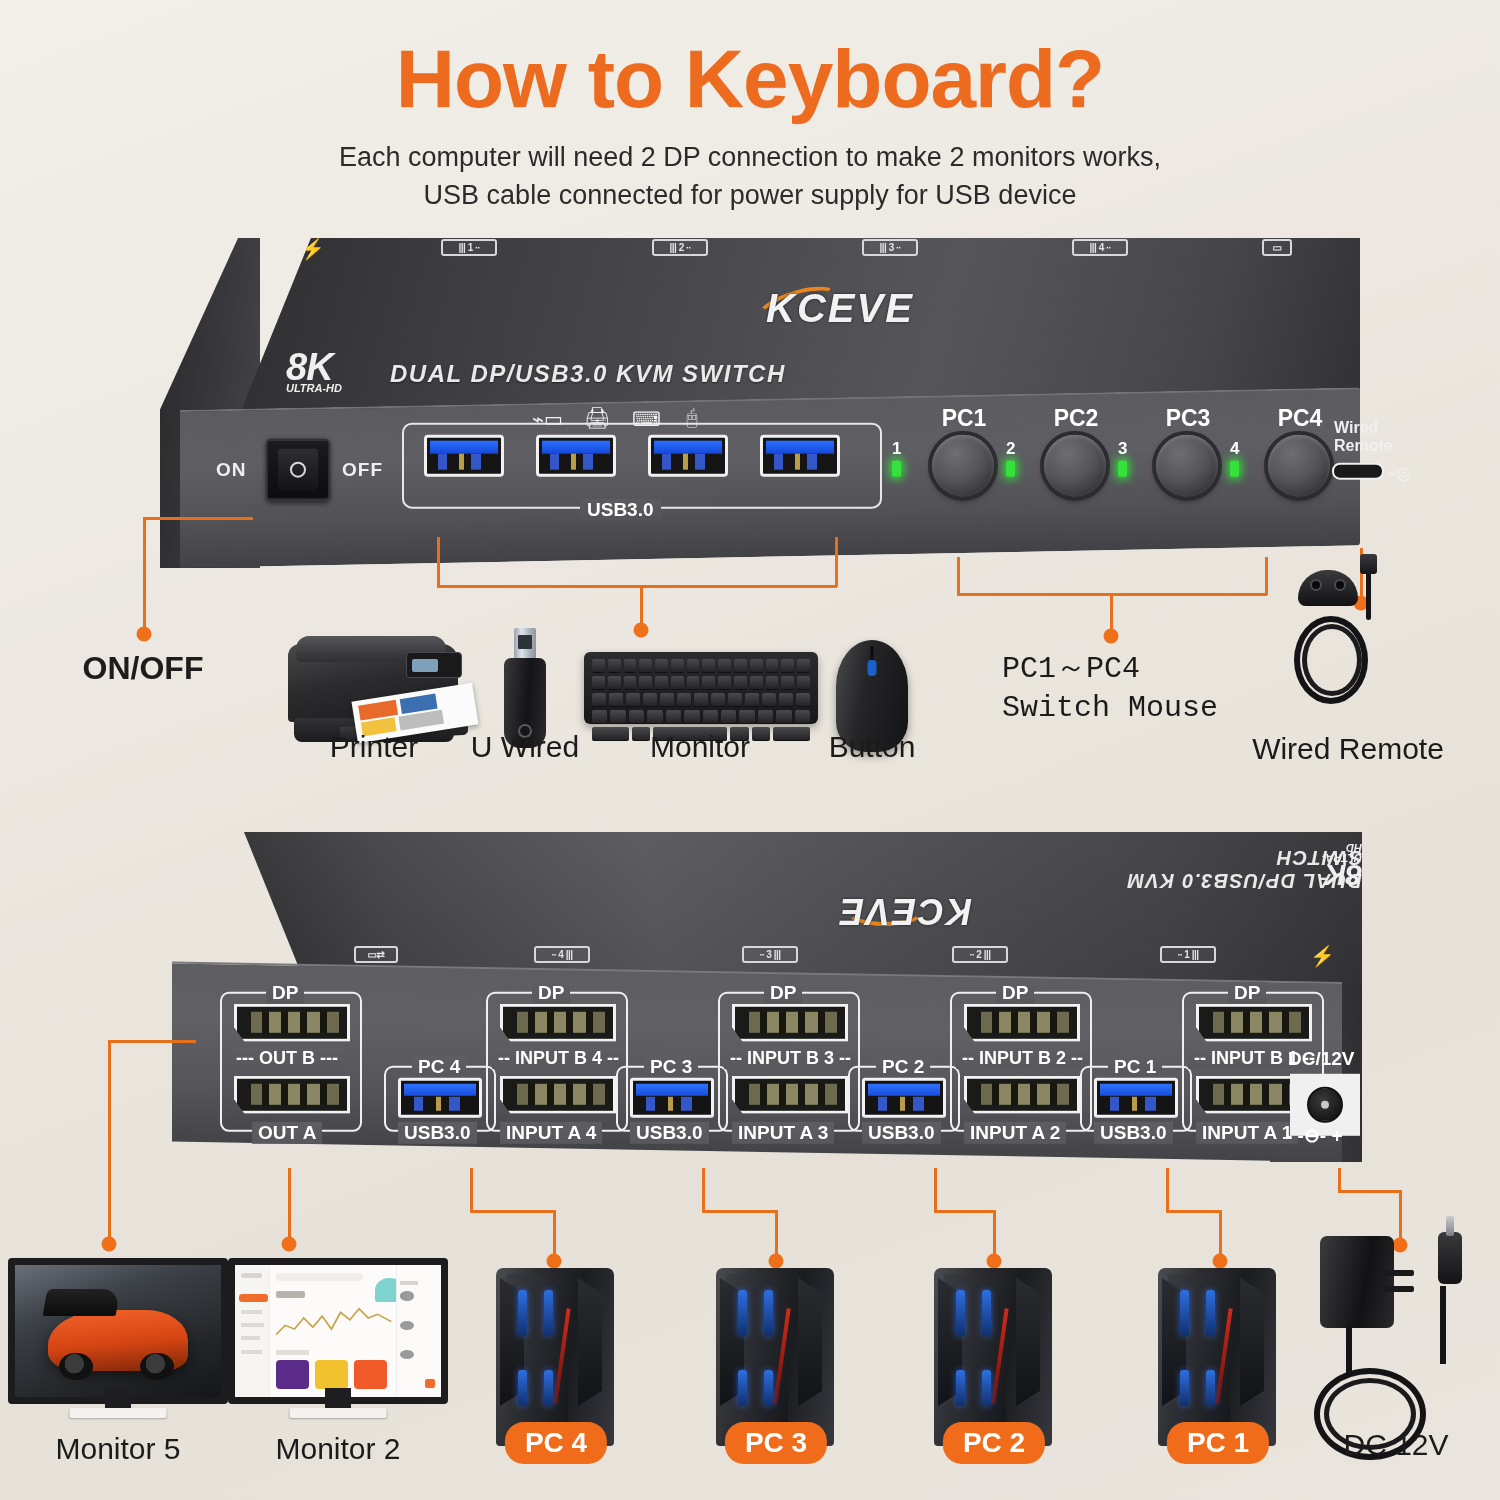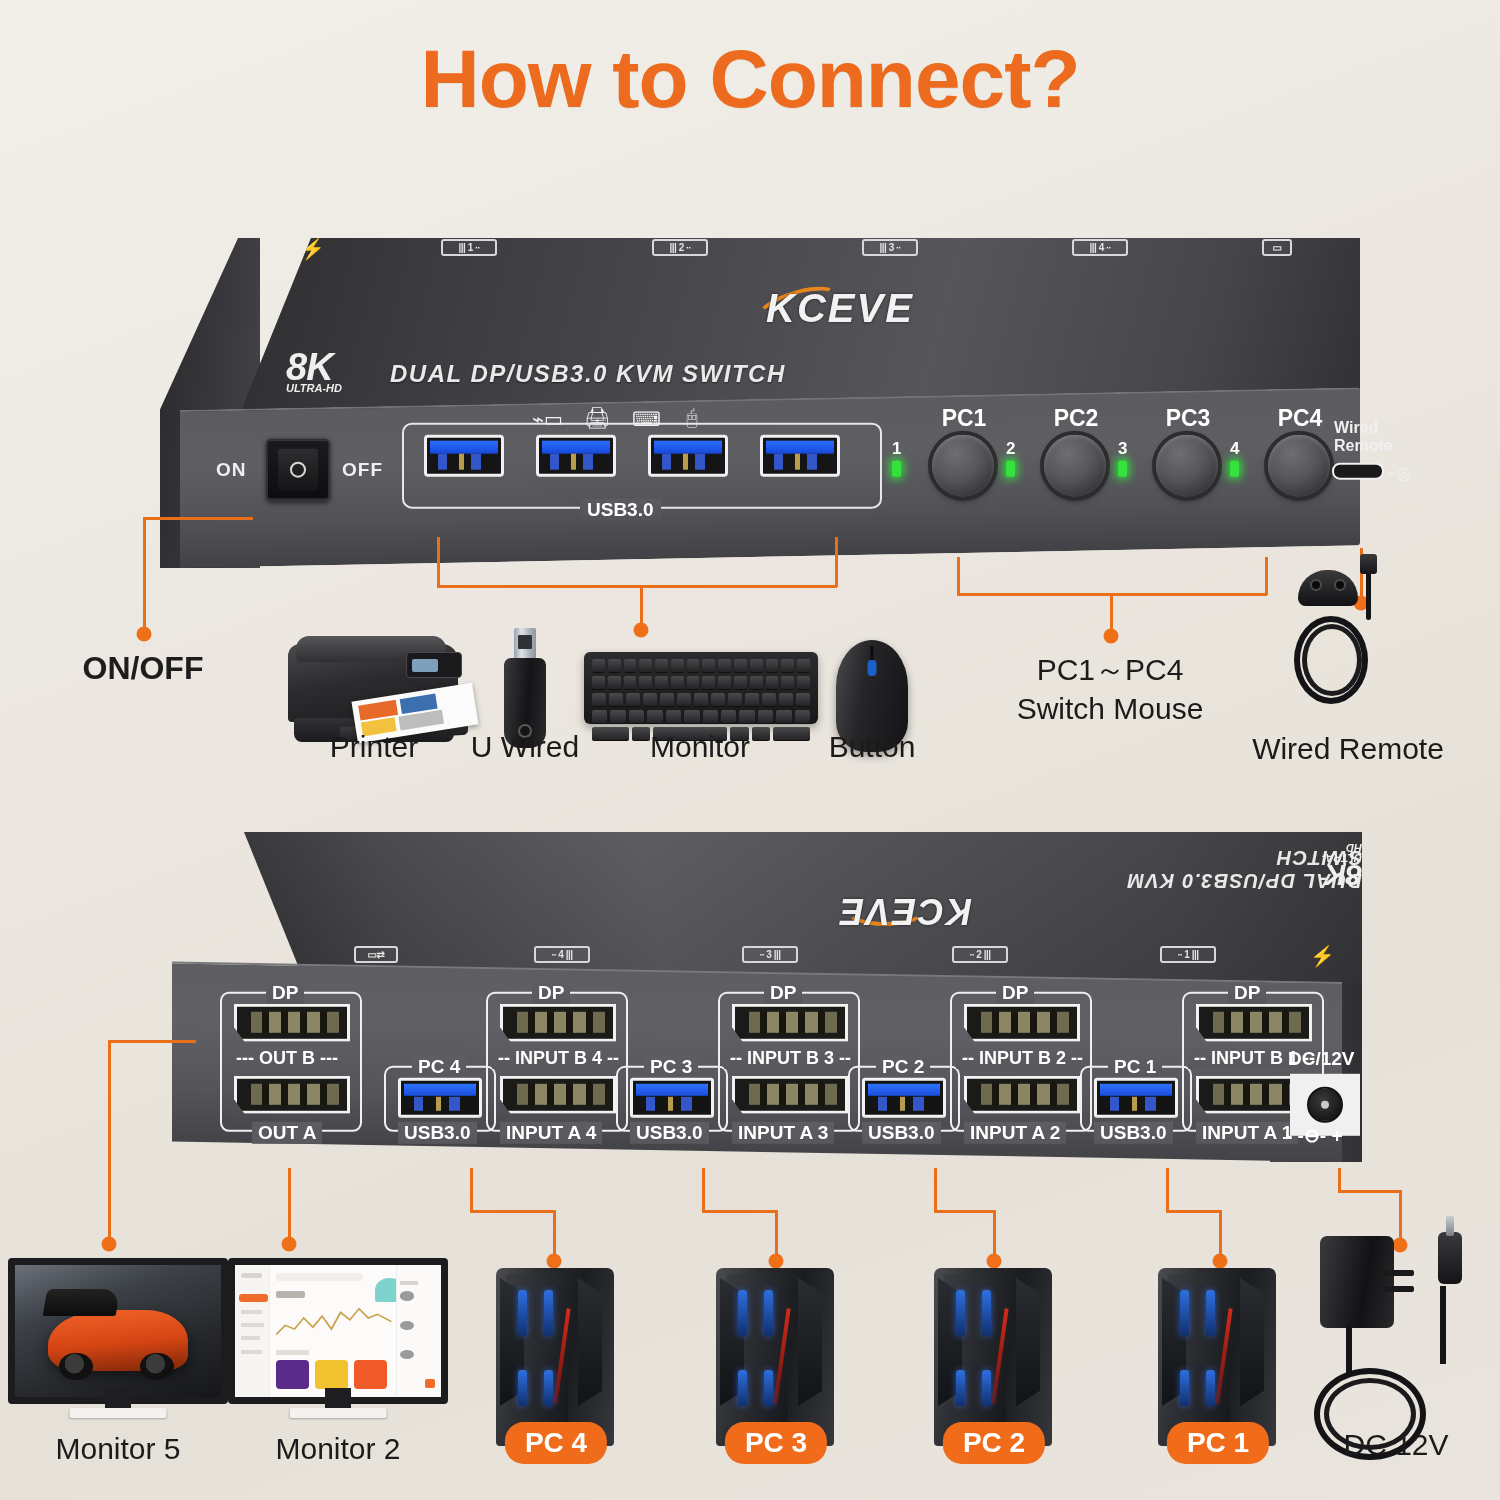--- a/index.html
+++ b/index.html
@@ -203,21 +203,21 @@
   .chamicon{
     position:absolute; border:2px solid #d8d8d8; border-radius:3px;
     height:17px; display:flex; align-items:center; justify-content:center;
     color:#e4e4e4; font-size:10px; font-weight:bold; letter-spacing:-.5px;
     background:rgba(255,255,255,.04);
   }
   .bolt{ position:absolute; color:#ededed; font-size:20px; }
 
   
   .pname{ position:absolute; font-size:30px; color:#1b1b1b; transform:translateX(-50%); white-space:nowrap;}
-  .pname2{ position:absolute; font-size:28px; color:#1b1b1b; transform:translateX(-50%); text-align:center; line-height:1.3; white-space:nowrap;}
+  .pname2{ position:absolute; font-size:28px; color:#1b1b1b; transform:translateX(-50%); line-height:1.3; white-space:nowrap;font-family:Liberation Mono, monospace;}
   .pcbadge{
     position:absolute; transform:translateX(-50%);
     background:#F06C1B; color:#fff; font-size:28px; font-weight:bold;
     padding:5px 20px; border-radius:19px; white-space:nowrap;
   }
 
   
   .printer{ position:absolute; }
   .printer .body{ position:absolute; left:0; top:14px; width:170px; height:78px;
     background:linear-gradient(170deg,#4a4a4c 0%,#2c2c2e 45%,#1c1c1e 100%);
@@ -331,21 +331,25 @@
     background:linear-gradient(180deg,#3a3a3c,#141416);border-radius:6px;}
   .adapter .tip::before{content:"";position:absolute;left:50%;top:-16px;width:8px;height:20px;
     background:linear-gradient(180deg,#c9ccd1,#7b7f85);transform:translateX(-50%);border-radius:2px;}
   .adapter .tipcord{position:absolute;left:120px;top:50px;width:6px;height:78px;background:#141416;}
 </style>
 </head>
 <body>
 
 <div class="stage">
 
-  <div class="abs" id="title">How to Connect?</div>
+  <div class="abs" id="title">How to Keyboard?</div>
+  <div class="abs" id="subtitle">
+    <div>Each computer will need 2 DP connection to make 2 monitors works,</div>
+    <div>USB cable connected for power supply for USB device</div>
+  </div>
 
   <div class="chassis" id="dev1">
     <div class="sideL"></div>
     <div class="topface">
 
       <span class="bolt" style="left:62px;top:-1px;">⚡</span>
       <div class="chamicon" style="left:203px;top:1px;width:56px;">|||&nbsp;1&nbsp;∙∙</div>
       <div class="chamicon" style="left:414px;top:1px;width:56px;">|||&nbsp;2&nbsp;∙∙</div>
       <div class="chamicon" style="left:624px;top:1px;width:56px;">|||&nbsp;3&nbsp;∙∙</div>
       <div class="chamicon" style="left:834px;top:1px;width:56px;">|||&nbsp;4&nbsp;∙∙</div>

